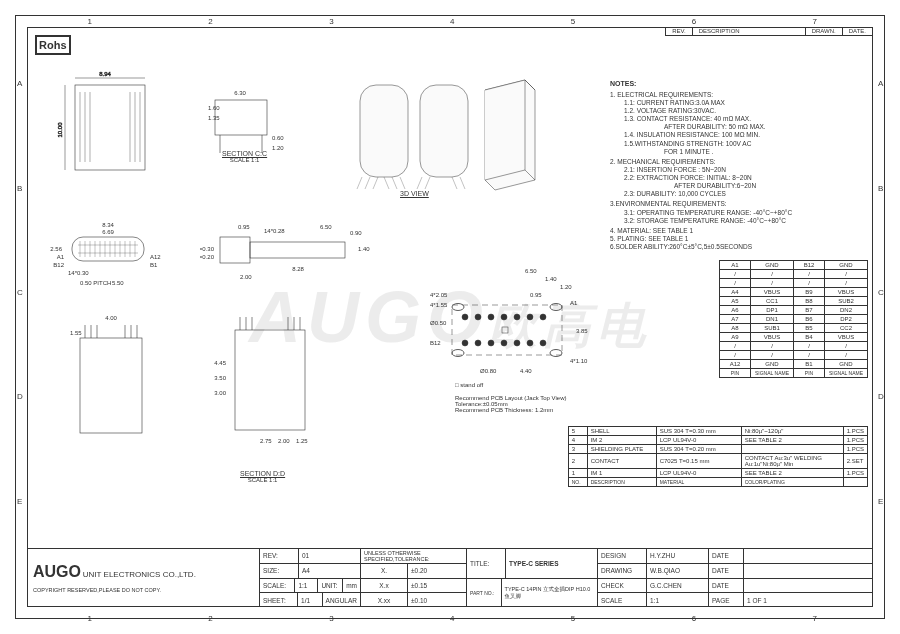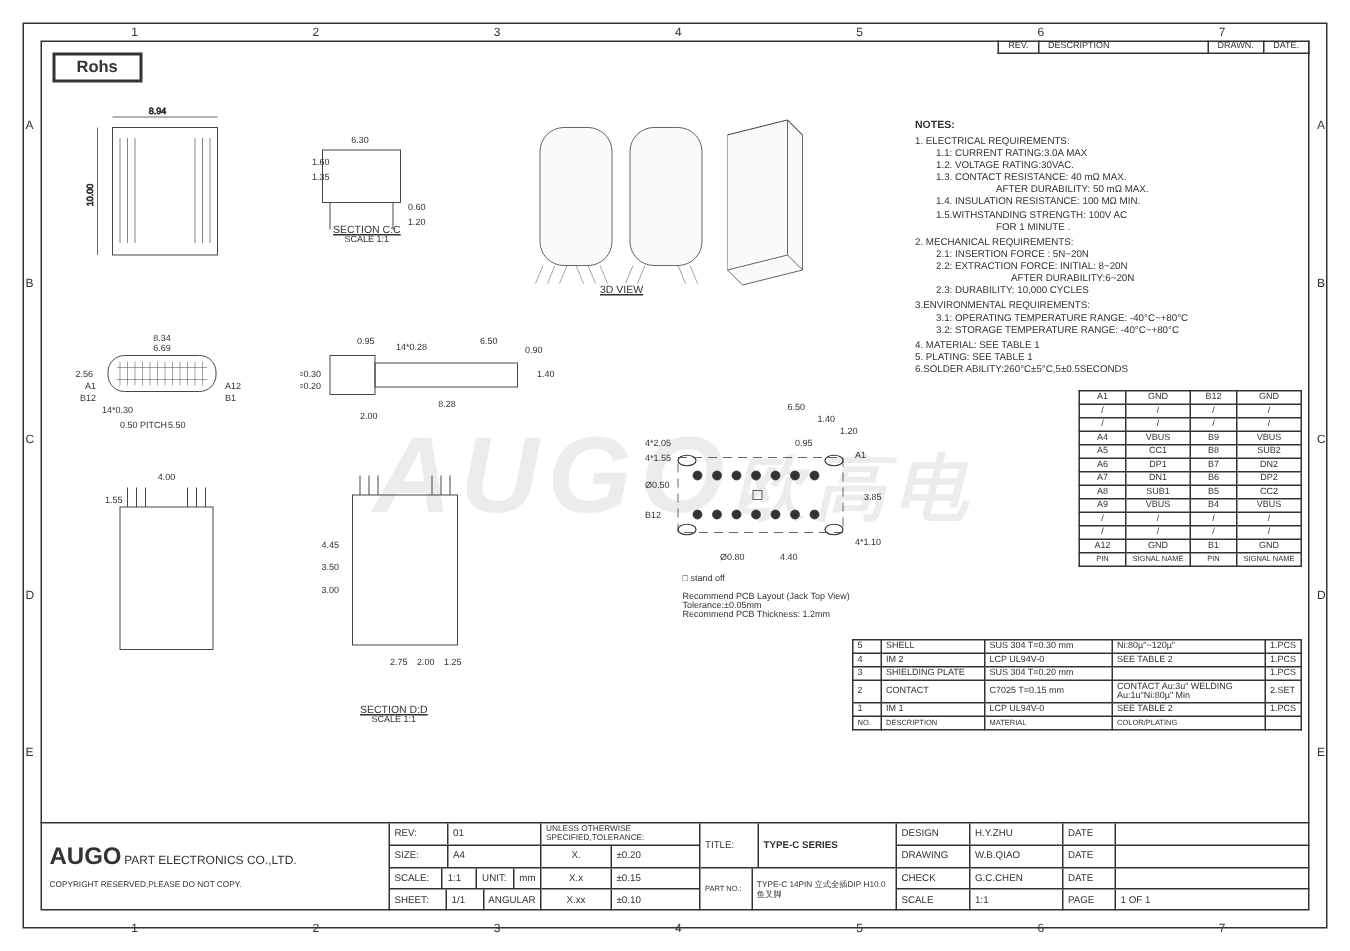--- a/index.html
+++ b/index.html
@@ -1,20 +1,20 @@
 <!DOCTYPE html>
 <html><head>
 <meta charset="utf-8">
 <style>
 body{margin:0;font-family:Arial,sans-serif;font-size:7px;color:#333;background:#fff}
 .sheet{width:900px;height:634px;position:relative;box-sizing:border-box;padding:15px}
 .border-outer{position:absolute;top:15px;left:15px;right:15px;bottom:15px;border:1px solid #333}
 .border-inner{position:absolute;top:27px;left:27px;right:27px;bottom:27px;border:1px solid #333}
 .tick{position:absolute;font-size:8px;color:#333}
-.rohs{position:absolute;top:35px;left:35px;border:2px solid #333;padding:2px 14px;font-size:11px;font-weight:bold}
+.rohs{position:absolute;top:35px;left:35px;border:2px solid #333;padding:2px 2px;font-size:11px;font-weight:bold}
 .watermark{position:absolute;top:50%;left:50%;transform:translate(-50%,-50%);font-size:72px;font-style:italic;font-weight:bold;color:rgba(200,200,200,0.35);letter-spacing:6px;pointer-events:none;z-index:1}
 .watermark-cn{font-size:48px;}
 .dwg{position:absolute;z-index:2}
 .dwg svg{display:block}
 .dim{font-size:6px;fill:#333}
 .lbl{font-size:7px;text-decoration:underline}
 .notes{position:absolute;top:80px;right:40px;width:250px;font-size:6.5px;line-height:1.25;z-index:2}
 .notes h4{margin:0 0 2px;font-size:7px}
 .notes .sect{margin-top:2px}
 .pin-table{position:absolute;top:260px;right:32px;z-index:2;border-collapse:collapse;font-size:6px}
@@ -387,21 +387,21 @@
           <td style="font-size: 5px;">DESCRIPTION</td>
           <td style="font-size: 5px;">MATERIAL</td>
           <td style="font-size: 5px;">COLOR/PLATING</td>
           <td style="font-size: 5px;"></td>
         </tr>
       </tbody>
     </table>
 
   <div class="title-block">
     <div class="tb-logo">
-      <div><span class="brand">AUGO</span> <span class="co">PART ELECTRONICS CO.,LTD.</span></div>
+      <div><span class="brand">AUGO</span> <span class="co">UNIT ELECTRONICS CO.,LTD.</span></div>
       <div class="cp">COPYRIGHT RESERVED,PLEASE DO NOT COPY.</div>
     </div>
     <div class="tb-col" style="width:100px">
       <div class="tb-row">
           <div class="tb-cell" style="width:32px">REV:</div>
           <div class="tb-cell">01</div>
         </div>
       <div class="tb-row">
           <div class="tb-cell" style="width:32px">SIZE:</div>
           <div class="tb-cell">A4</div>

